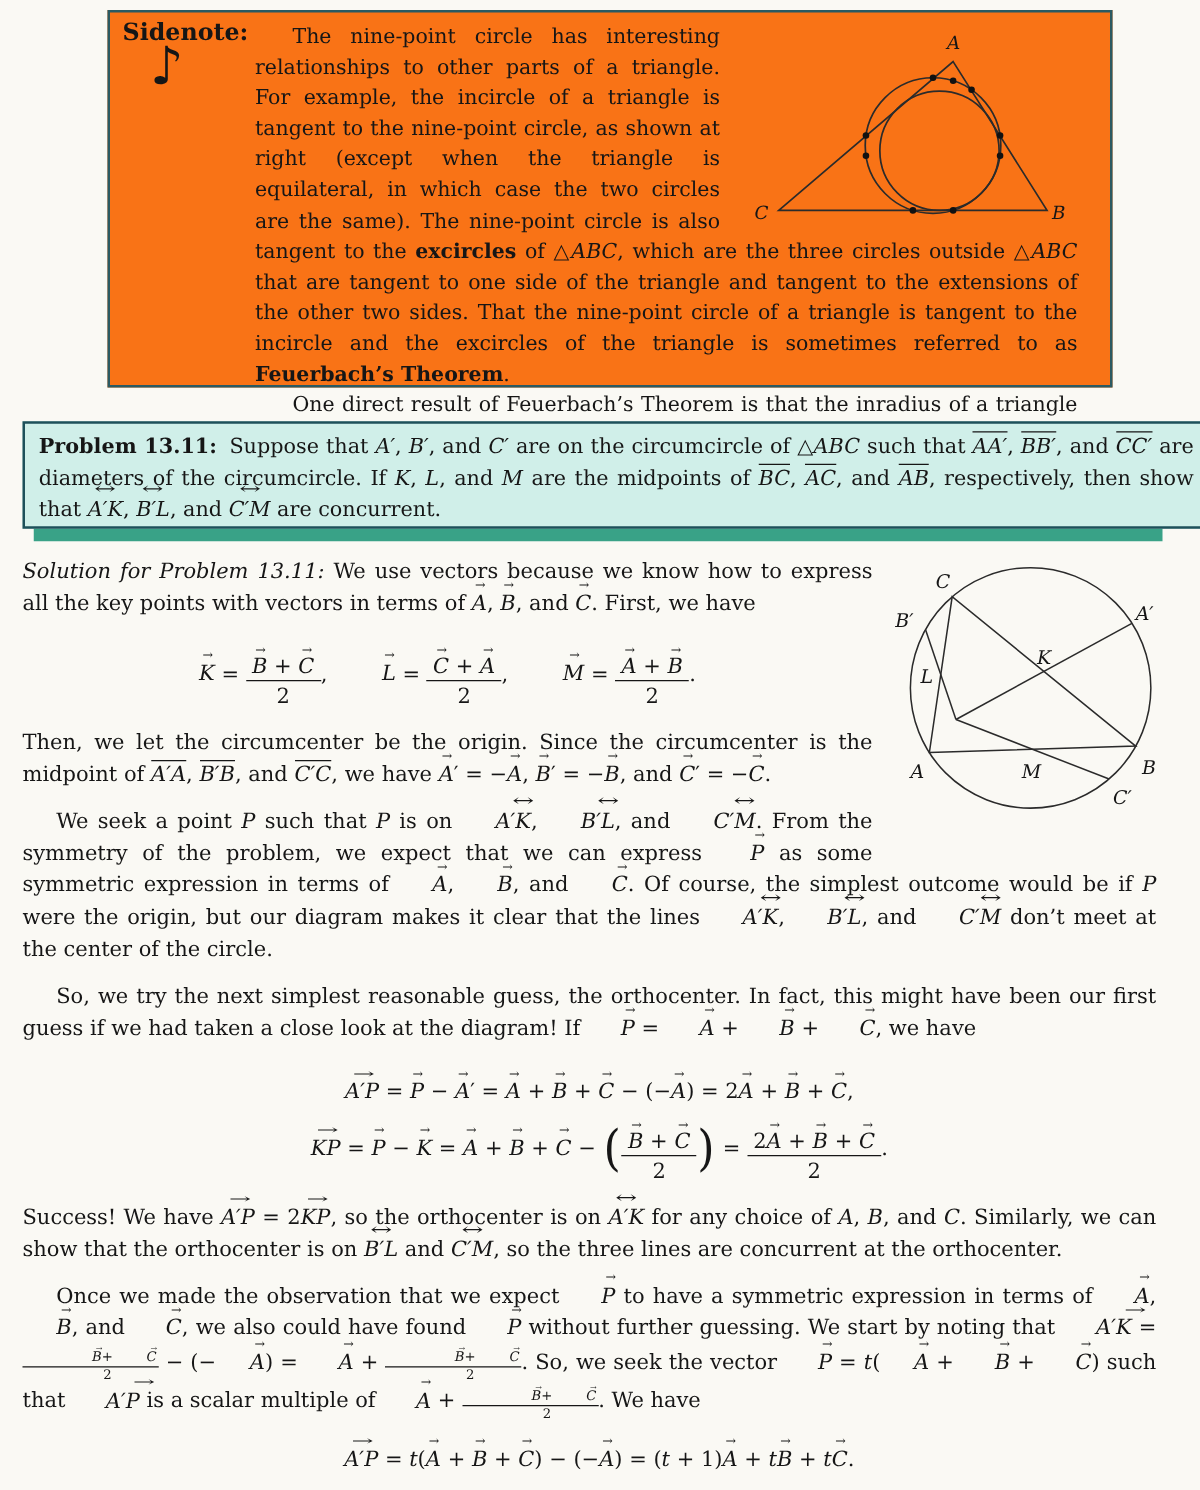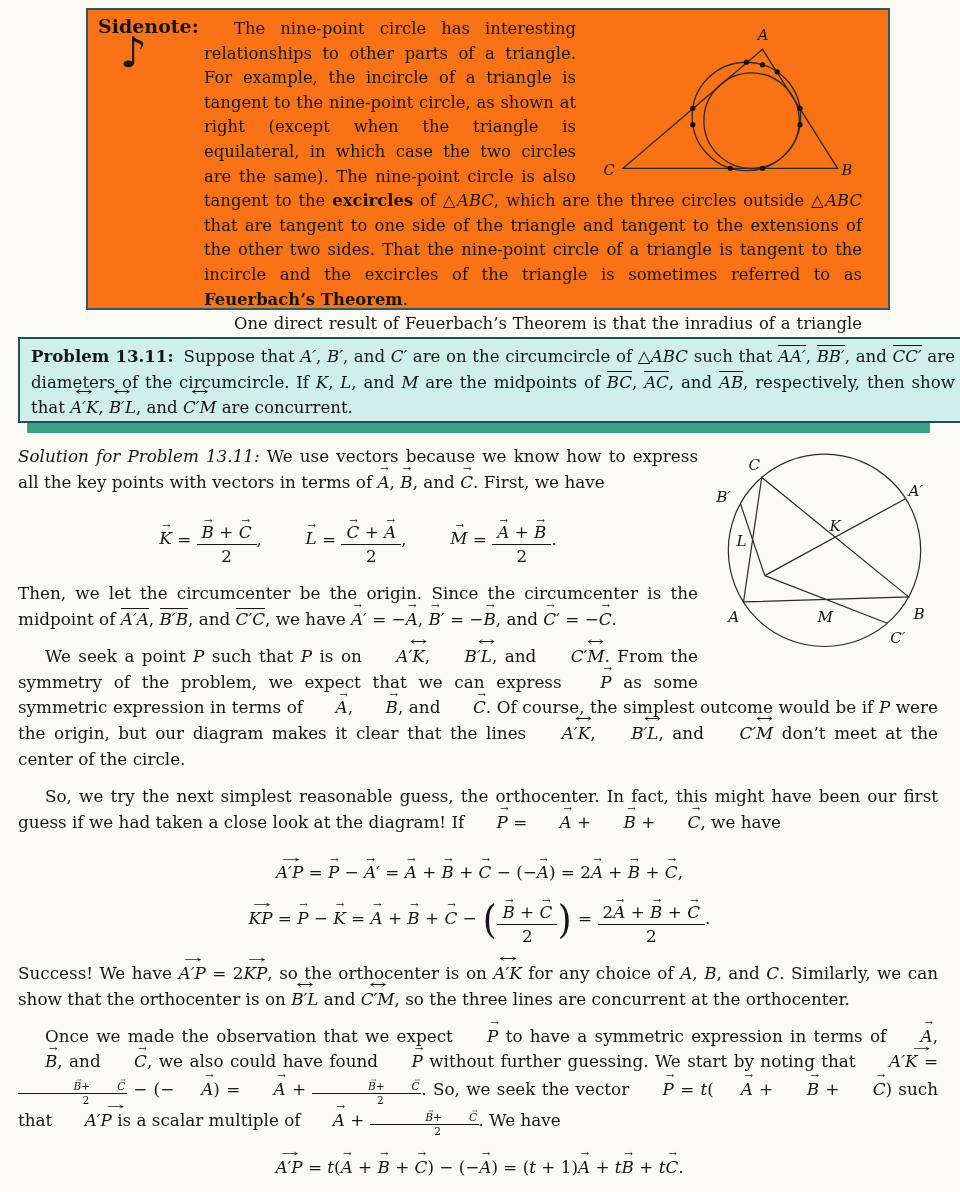--- a/index.html
+++ b/index.html
@@ -2,21 +2,21 @@
 <html><head>
 <meta charset="utf-8">
 <style>
   html,body{margin:0;padding:0;}
   body{
     width:960px;height:1192px;overflow:hidden;position:relative;
     background:#faf9f4;color:#161616;
     font-family:"DejaVu Serif","Liberation Serif",serif;
   }
   .page{position:absolute;inset:0;}
-  p{margin:0 3px 11px 0;}
+  p{margin:0 16px 11px 0;}
   .ind{text-indent:27px;}
   i{font-style:italic;}
   b{font-weight:bold;margin-top:20px;}
 
   
   .sidenote{
     position:absolute;left:86px;top:8px;width:804px;height:302px;
     background:#f97316;border:2px solid #2b5a62;box-sizing:border-box;
   }
   .sn-label{position:absolute;left:10px;top:5px;font-weight:bold;font-size:19px;}

